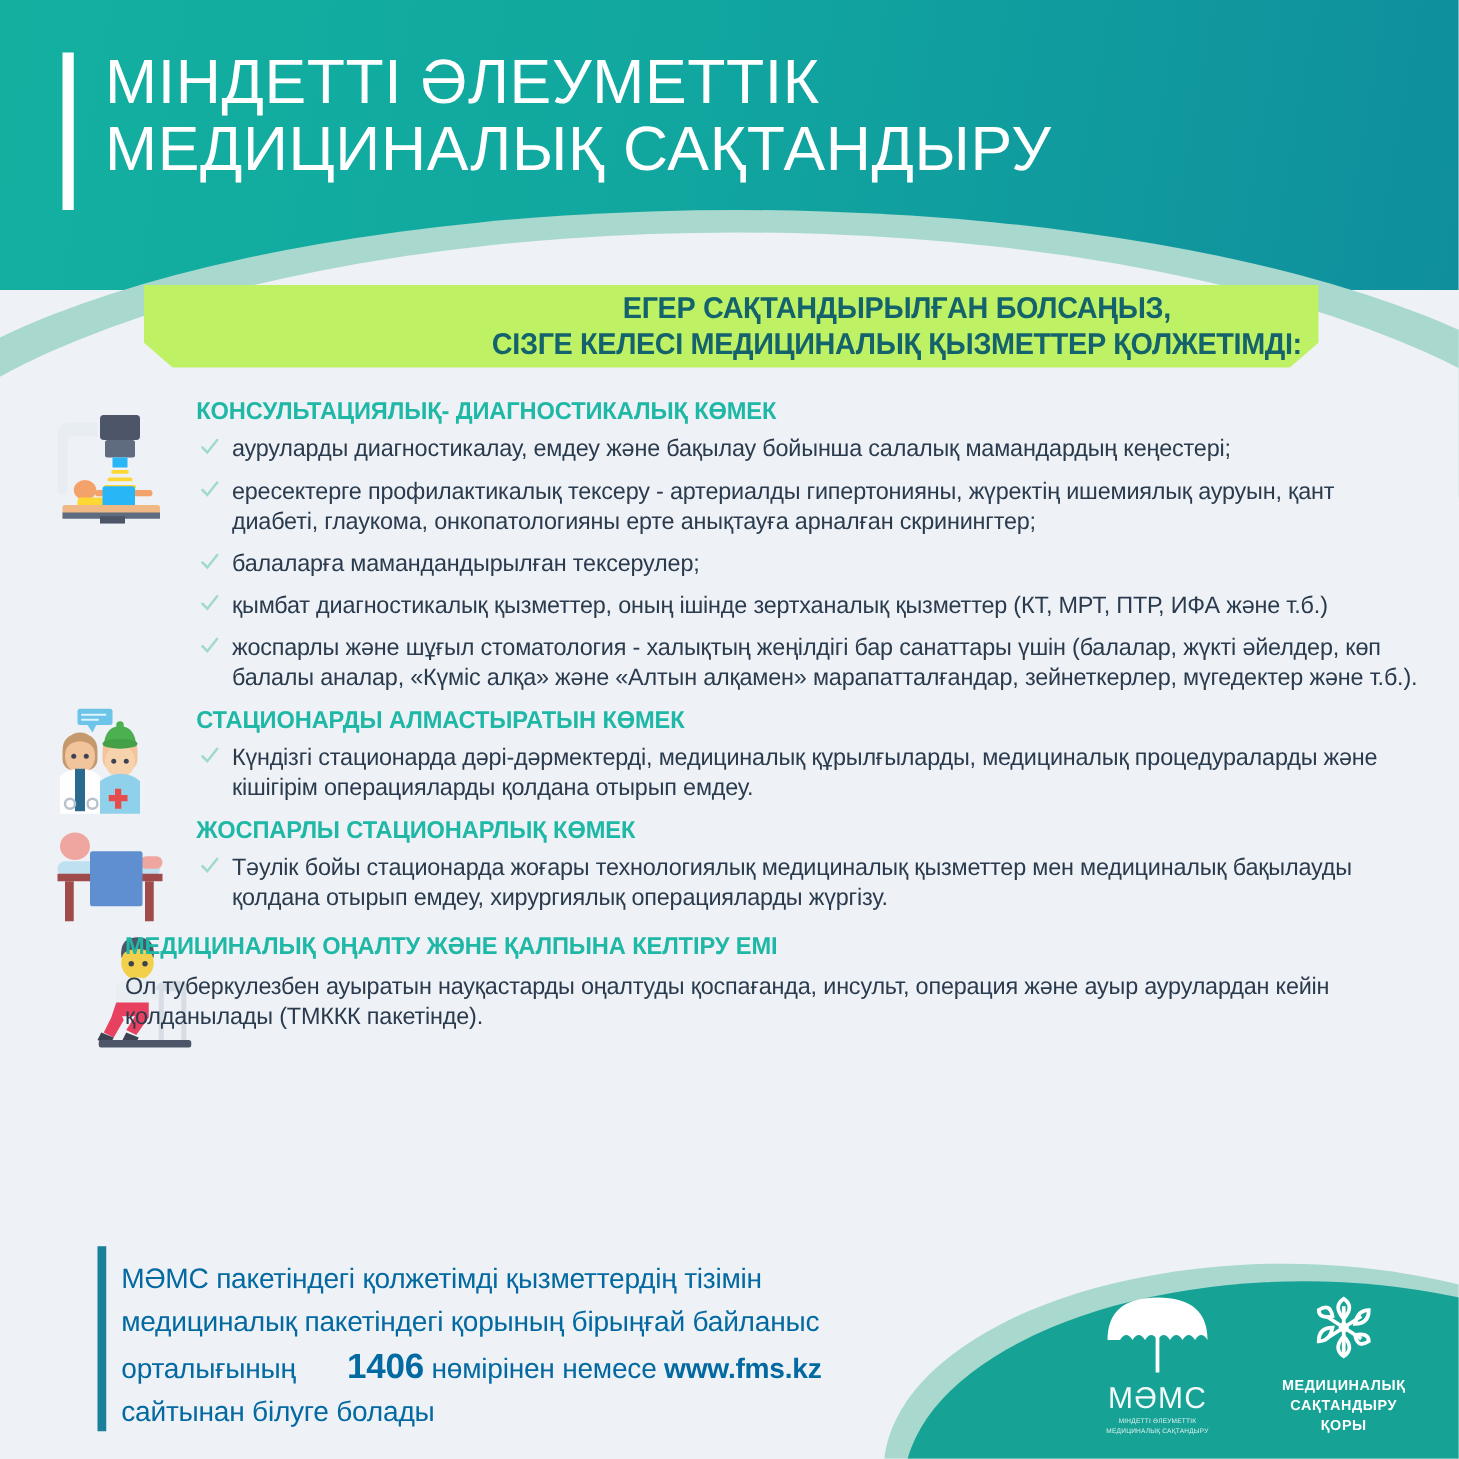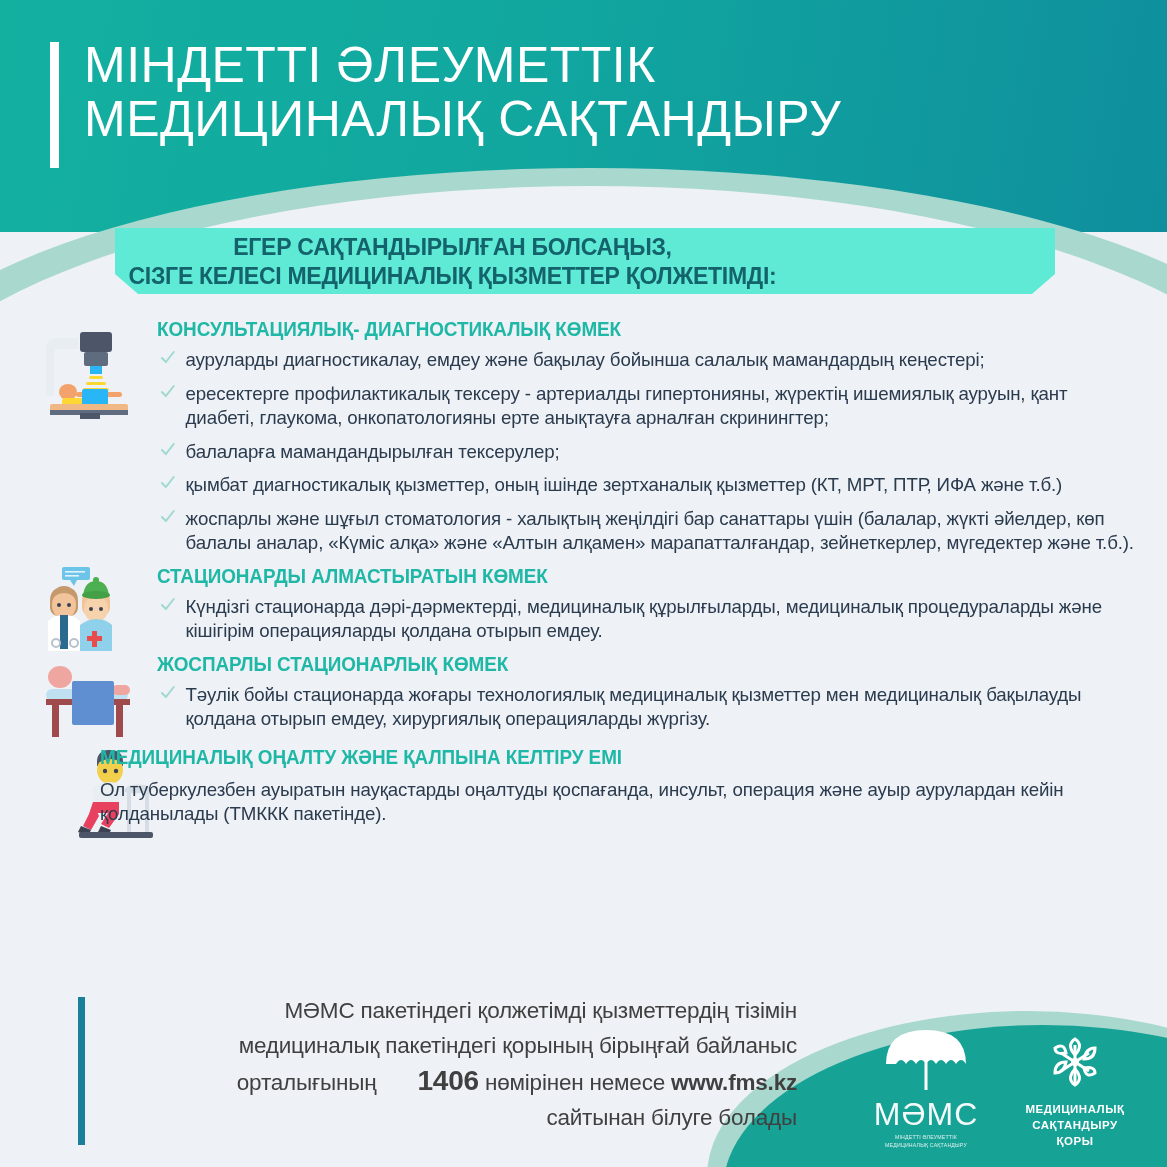--- a/index.html
+++ b/index.html
@@ -43,24 +43,24 @@
     position:absolute; left:-120px; top:186px;
     width:1420px; height:260px;
     background:#eef1f6;
     border-radius:50% 50% 0 0 / 100% 100% 0 0;
     z-index:3;
   }
 
   
   .subtitle-banner {
     position:absolute; left:115px; top:228px; width:940px; height:66px;
-    background:#5eead4;
+    background:#bef264;
     clip-path:polygon(0 0, 940px 0, 940px 46px, 910px 72px, 30px 72px, 0 46px);
     z-index:6;
-    display:flex; align-items:center; justify-content:flex-start;
+    display:flex; align-items:center; justify-content:flex-end;
   }
   .subtitle-text {
     color:#14626b;
     font-weight:bold;
     font-size:24px;
     line-height:29px;
     text-align:center;
     letter-spacing:-0.3px;
     transform:scaleX(0.96);
   }
@@ -128,39 +128,38 @@
     width:640px; height:330px;
     background:#17a296;
     border-radius:50%;
   }
   .footer-bar {
     position:absolute; left:78px; top:8px;
     width:7px; height:148px;
     background:#1a7f99;
   }
   .footer-text {
-    position:absolute; left:97px; top:4px;
+    position:absolute; left:97px; top:16px;
     width:700px;
-    color:#404040;
+    color:#0369a1;
     font-size:22.5px;
     line-height:35px;
     letter-spacing:-0.2px;
-    text-align:right;
   }
   .footer-text b { font-weight:bold; }
   .footer-text .big { font-size:28px; font-weight:bold;margin-left:35px; }
 
   
   .logo-mems {
     position:absolute; left:862px; bottom:18px;
     width:128px; text-align:center;
     z-index:7;
   }
   .logo-mems .word {
-    color:#ffffff; font-size:32px; letter-spacing:1px;
+    color:#ffffff; font-size:24px; letter-spacing:1px;
     font-family:"Liberation Sans", sans-serif;
     opacity:.95;
   }
   .logo-mems .sub {
     color:#ffffff; font-size:5.2px; letter-spacing:.2px; line-height:7px;
     opacity:.85; margin-top:1px;
   }
   .logo-fund {
     position:absolute; left:1000px; bottom:18px;
     width:150px; text-align:center;

